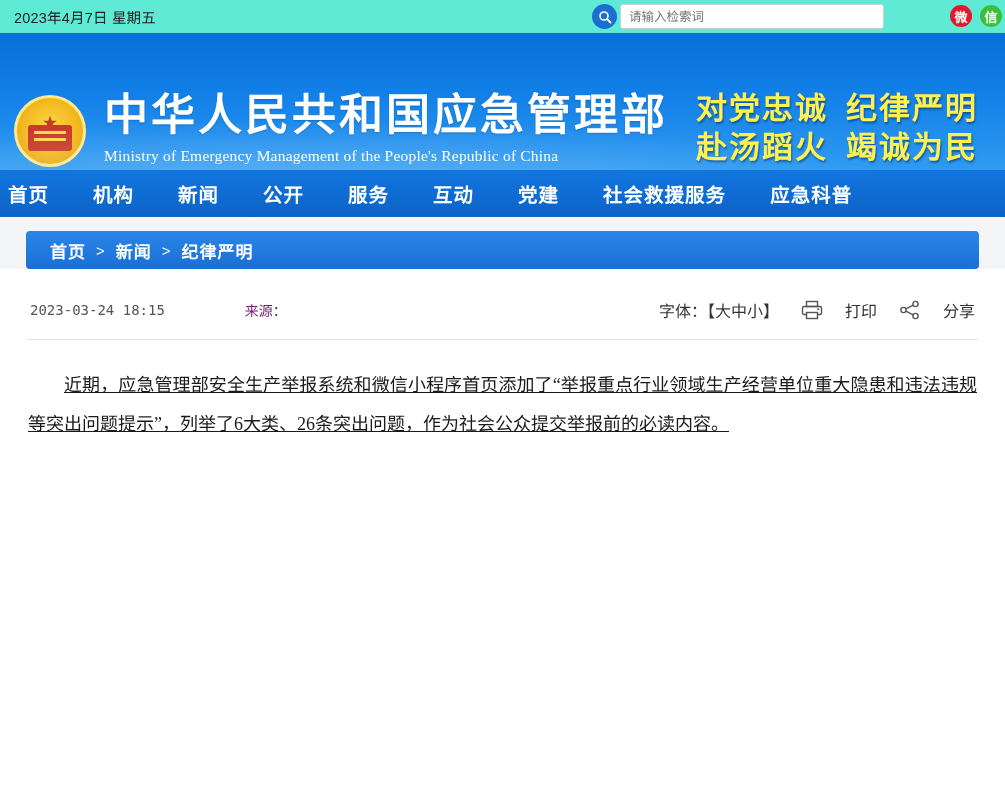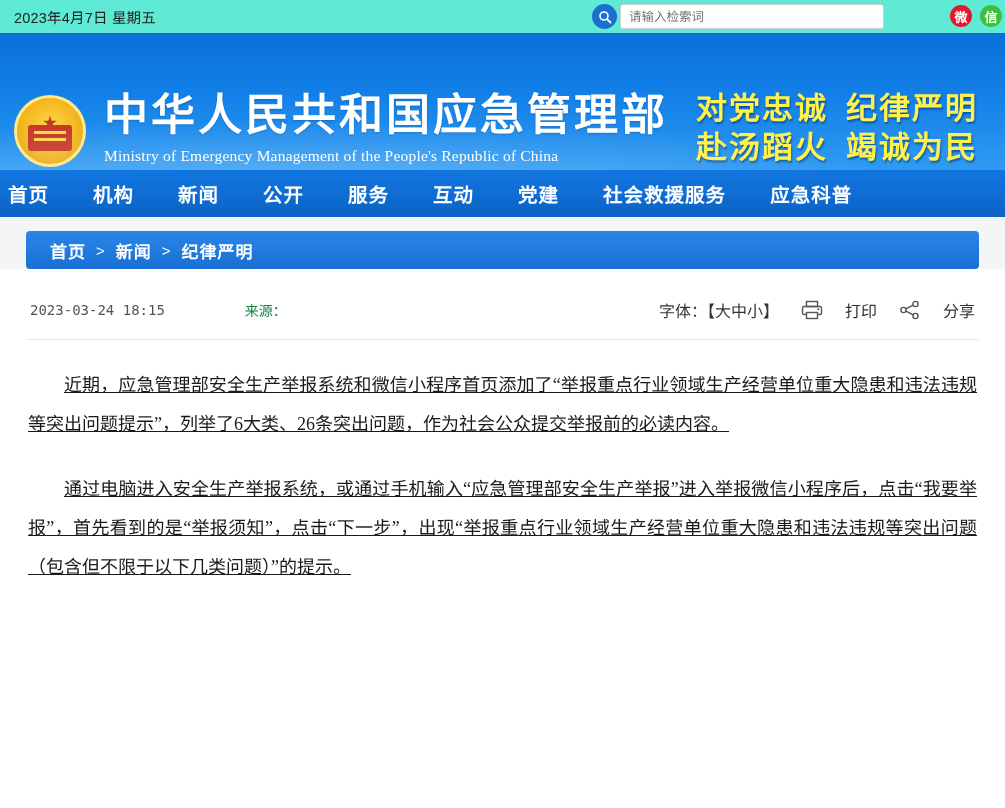--- a/index.html
+++ b/index.html
@@ -203,21 +203,21 @@
     border-bottom: 1px solid #e4e7ea;
     font-family: "DejaVu Sans Mono", monospace;
   }
   .meta-date {
     font-size: 14px;
     color: #555;
     margin-left: 4px;
   }
   .meta-source {
     font-size: 14px;
-    color: #15803d;
+    color: #701a75;
     margin-left: 80px;
     font-family: Liberation Serif, serif;
   }
   .meta-right {
     position: absolute;
     right: 4px;
     display: flex;
     align-items: flex-start;
     gap: 22px;
     font-family: "Liberation Sans", sans-serif;
@@ -359,14 +359,13 @@
             <line x1="6.9" y1="11.2" x2="14.2" y2="14.8" stroke="#555" stroke-width="1.4"></line>
           </svg>
         </span>
         <span>分享</span>
       </div>
     </div>
   </div>
 
 
   <p class="body-p">近期，应急管理部安全生产举报系统和微信小程序首页添加了“举报重点行业领域生产经营单位重大隐患和违法违规等突出问题提示”，列举了6大类、26条突出问题，作为社会公众提交举报前的必读内容。</p>
-  <p class="body-p">通过电脑进入安全生产举报系统，或通过手机输入“应急管理部安全生产举报”进入举报微信小程序后，点击“我要举报”，首先看到的是“举报须知”，点击“下一步”，出现“举报重点行业领域生产经营单位重大隐患和违法违规等突出问题（包含但不限于以下几类问题）”的提示。</p>
 </div>
 
 </body></html>

